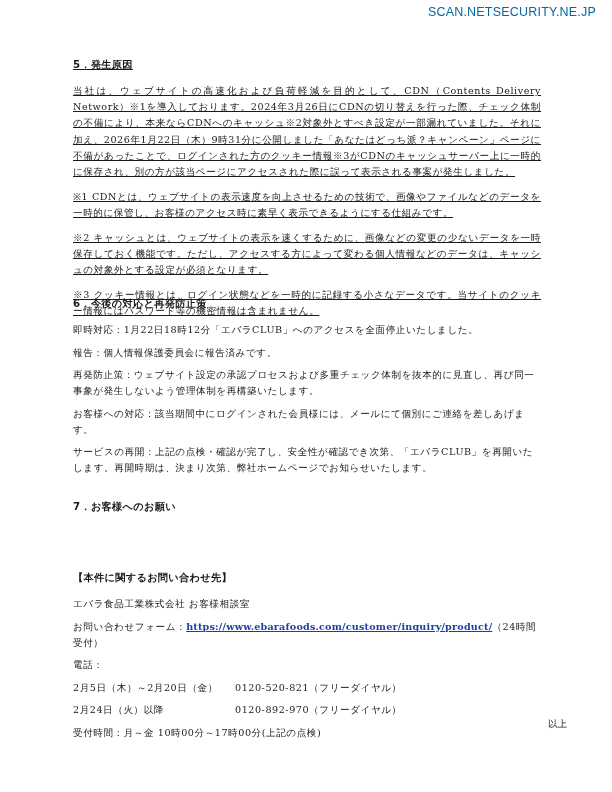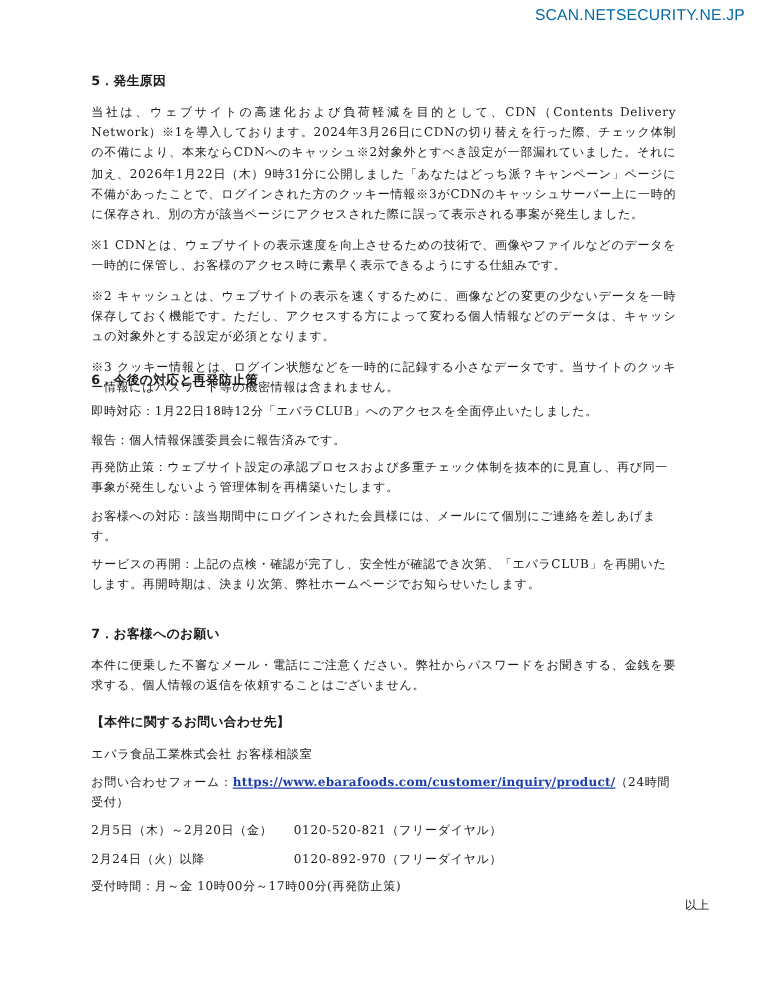--- a/index.html
+++ b/index.html
@@ -1,20 +1,20 @@
 <!DOCTYPE html>
 <html><head>
 <meta charset="utf-8">
 <style>
   html, body { margin: 0; padding: 0; background: #ffffff; }
   body { width: 612px; height: 792px; position: relative; overflow: hidden;
          font-family: "DejaVu Serif", "Liberation Serif", serif; color: #1a1a1a; }
   .watermark { position: absolute; top: 5px; right: 16px; font-family: "Liberation Sans", "DejaVu Sans", sans-serif;
                font-size: 12.5px; color: #0369a1; letter-spacing: 0.2px; }
-  .page { position: absolute; left: 73px; top: 58px; width: 468px; }
+  .page { position: absolute; left: 73px; top: 58px; width: 468px; text-decoration: underline; }
   .h { font-family: "DejaVu Sans", "Liberation Sans", sans-serif; font-weight: bold; font-size: 10.2px;
        margin: 0 0 11px 0; letter-spacing: 0.3px; }
   .p { font-size: 9.6px; line-height: 16.2px; margin: 0 0 8.5px 0; letter-spacing: 0.55px; text-align: justify; }
   .line { font-size: 9.6px; line-height: 16px; margin: 0 0 6.5px 0; letter-spacing: 0.55px; }
   .sec6 { position: absolute; top: 297px; left: 73px; width: 468px; }
   .sec7 { position: absolute; top: 500px; left: 73px; width: 468px; }
   .contact { position: absolute; top: 571px; left: 73px; width: 468px; }
   a.link { color: #1a3fa8; text-decoration: underline; font-weight: bold; letter-spacing: 0.2px; }
   .phone-row { display: flex; }
   .phone-date { width: 162px; }
@@ -37,33 +37,33 @@
   <div class="h">6．今後の対応と再発防止策</div>
   <div class="line">即時対応：1月22日18時12分「エバラCLUB」へのアクセスを全面停止いたしました。</div>
   <div class="line">報告：個人情報保護委員会に報告済みです。</div>
   <div class="line">再発防止策：ウェブサイト設定の承認プロセスおよび多重チェック体制を抜本的に見直し、再び同一事象が発生しないよう管理体制を再構築いたします。</div>
   <div class="line">お客様への対応：該当期間中にログインされた会員様には、メールにて個別にご連絡を差しあげます。</div>
   <div class="line">サービスの再開：上記の点検・確認が完了し、安全性が確認でき次第、「エバラCLUB」を再開いたします。再開時期は、決まり次第、弊社ホームページでお知らせいたします。</div>
 </div>
 
 <div class="sec7">
   <div class="h">7．お客様へのお願い</div>
-  <div class="p">本件に便乗した不審なメール・電話にご注意ください。弊社からパスワードをお聞きする、金銭を要求する、個人情報の返信を依頼することはございません。</div>
 </div>
 
 <div class="contact">
   <div class="h">【本件に関するお問い合わせ先】</div>
   <div class="line">エバラ食品工業株式会社 お客様相談室</div>
   <div class="line">
     <span>お問い合わせフォーム：</span><a class="link" href="#">https://www.ebarafoods.com/customer/inquiry/product/</a><span>（24時間受付）</span>
   </div>
+  <div class="line">電話：</div>
   <div class="line phone-row">
     <span class="phone-date">2月5日（木）～2月20日（金）</span>
     <span>0120-520-821（フリーダイヤル）</span>
   </div>
   <div class="line phone-row">
     <span class="phone-date">2月24日（火）以降</span>
     <span>0120-892-970（フリーダイヤル）</span>
   </div>
-  <div class="line">受付時間：月～金 10時00分～17時00分(再発防止策)</div>
+  <div class="line">受付時間：月～金 10時00分～17時00分(上記の点検)</div>
 </div>
 
 <div class="ijo">以上</div>
 
 </body></html>

